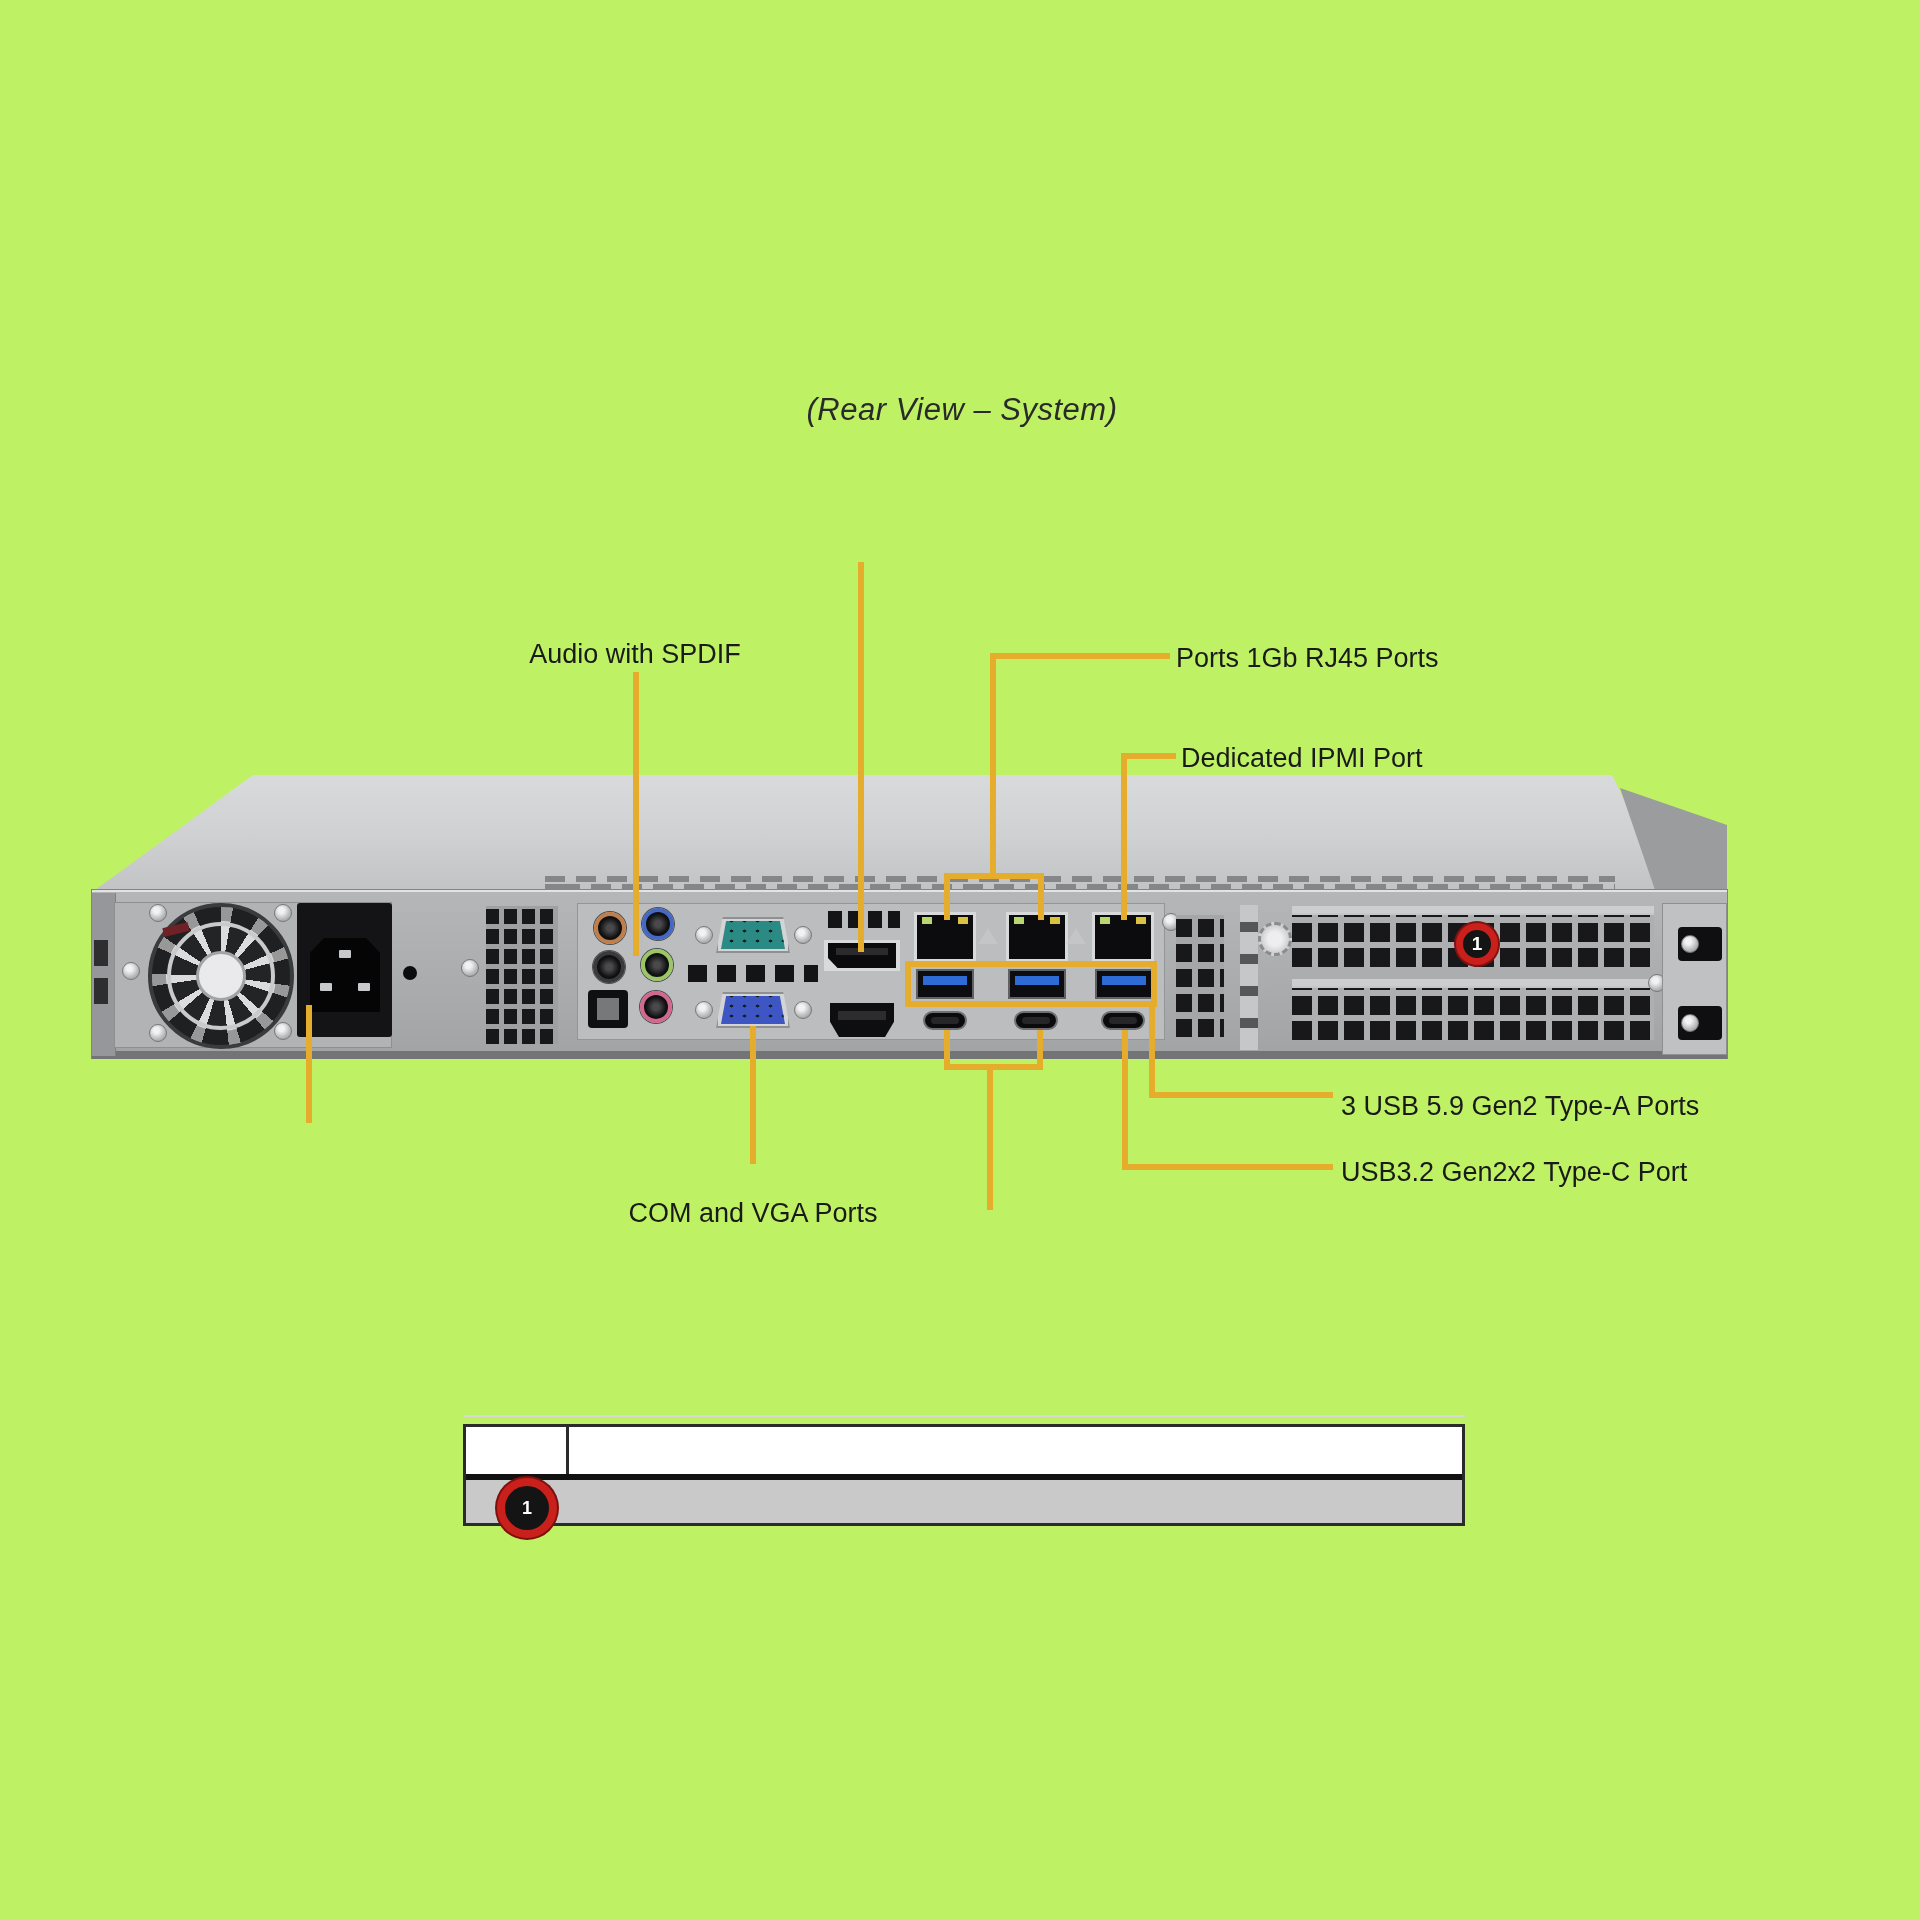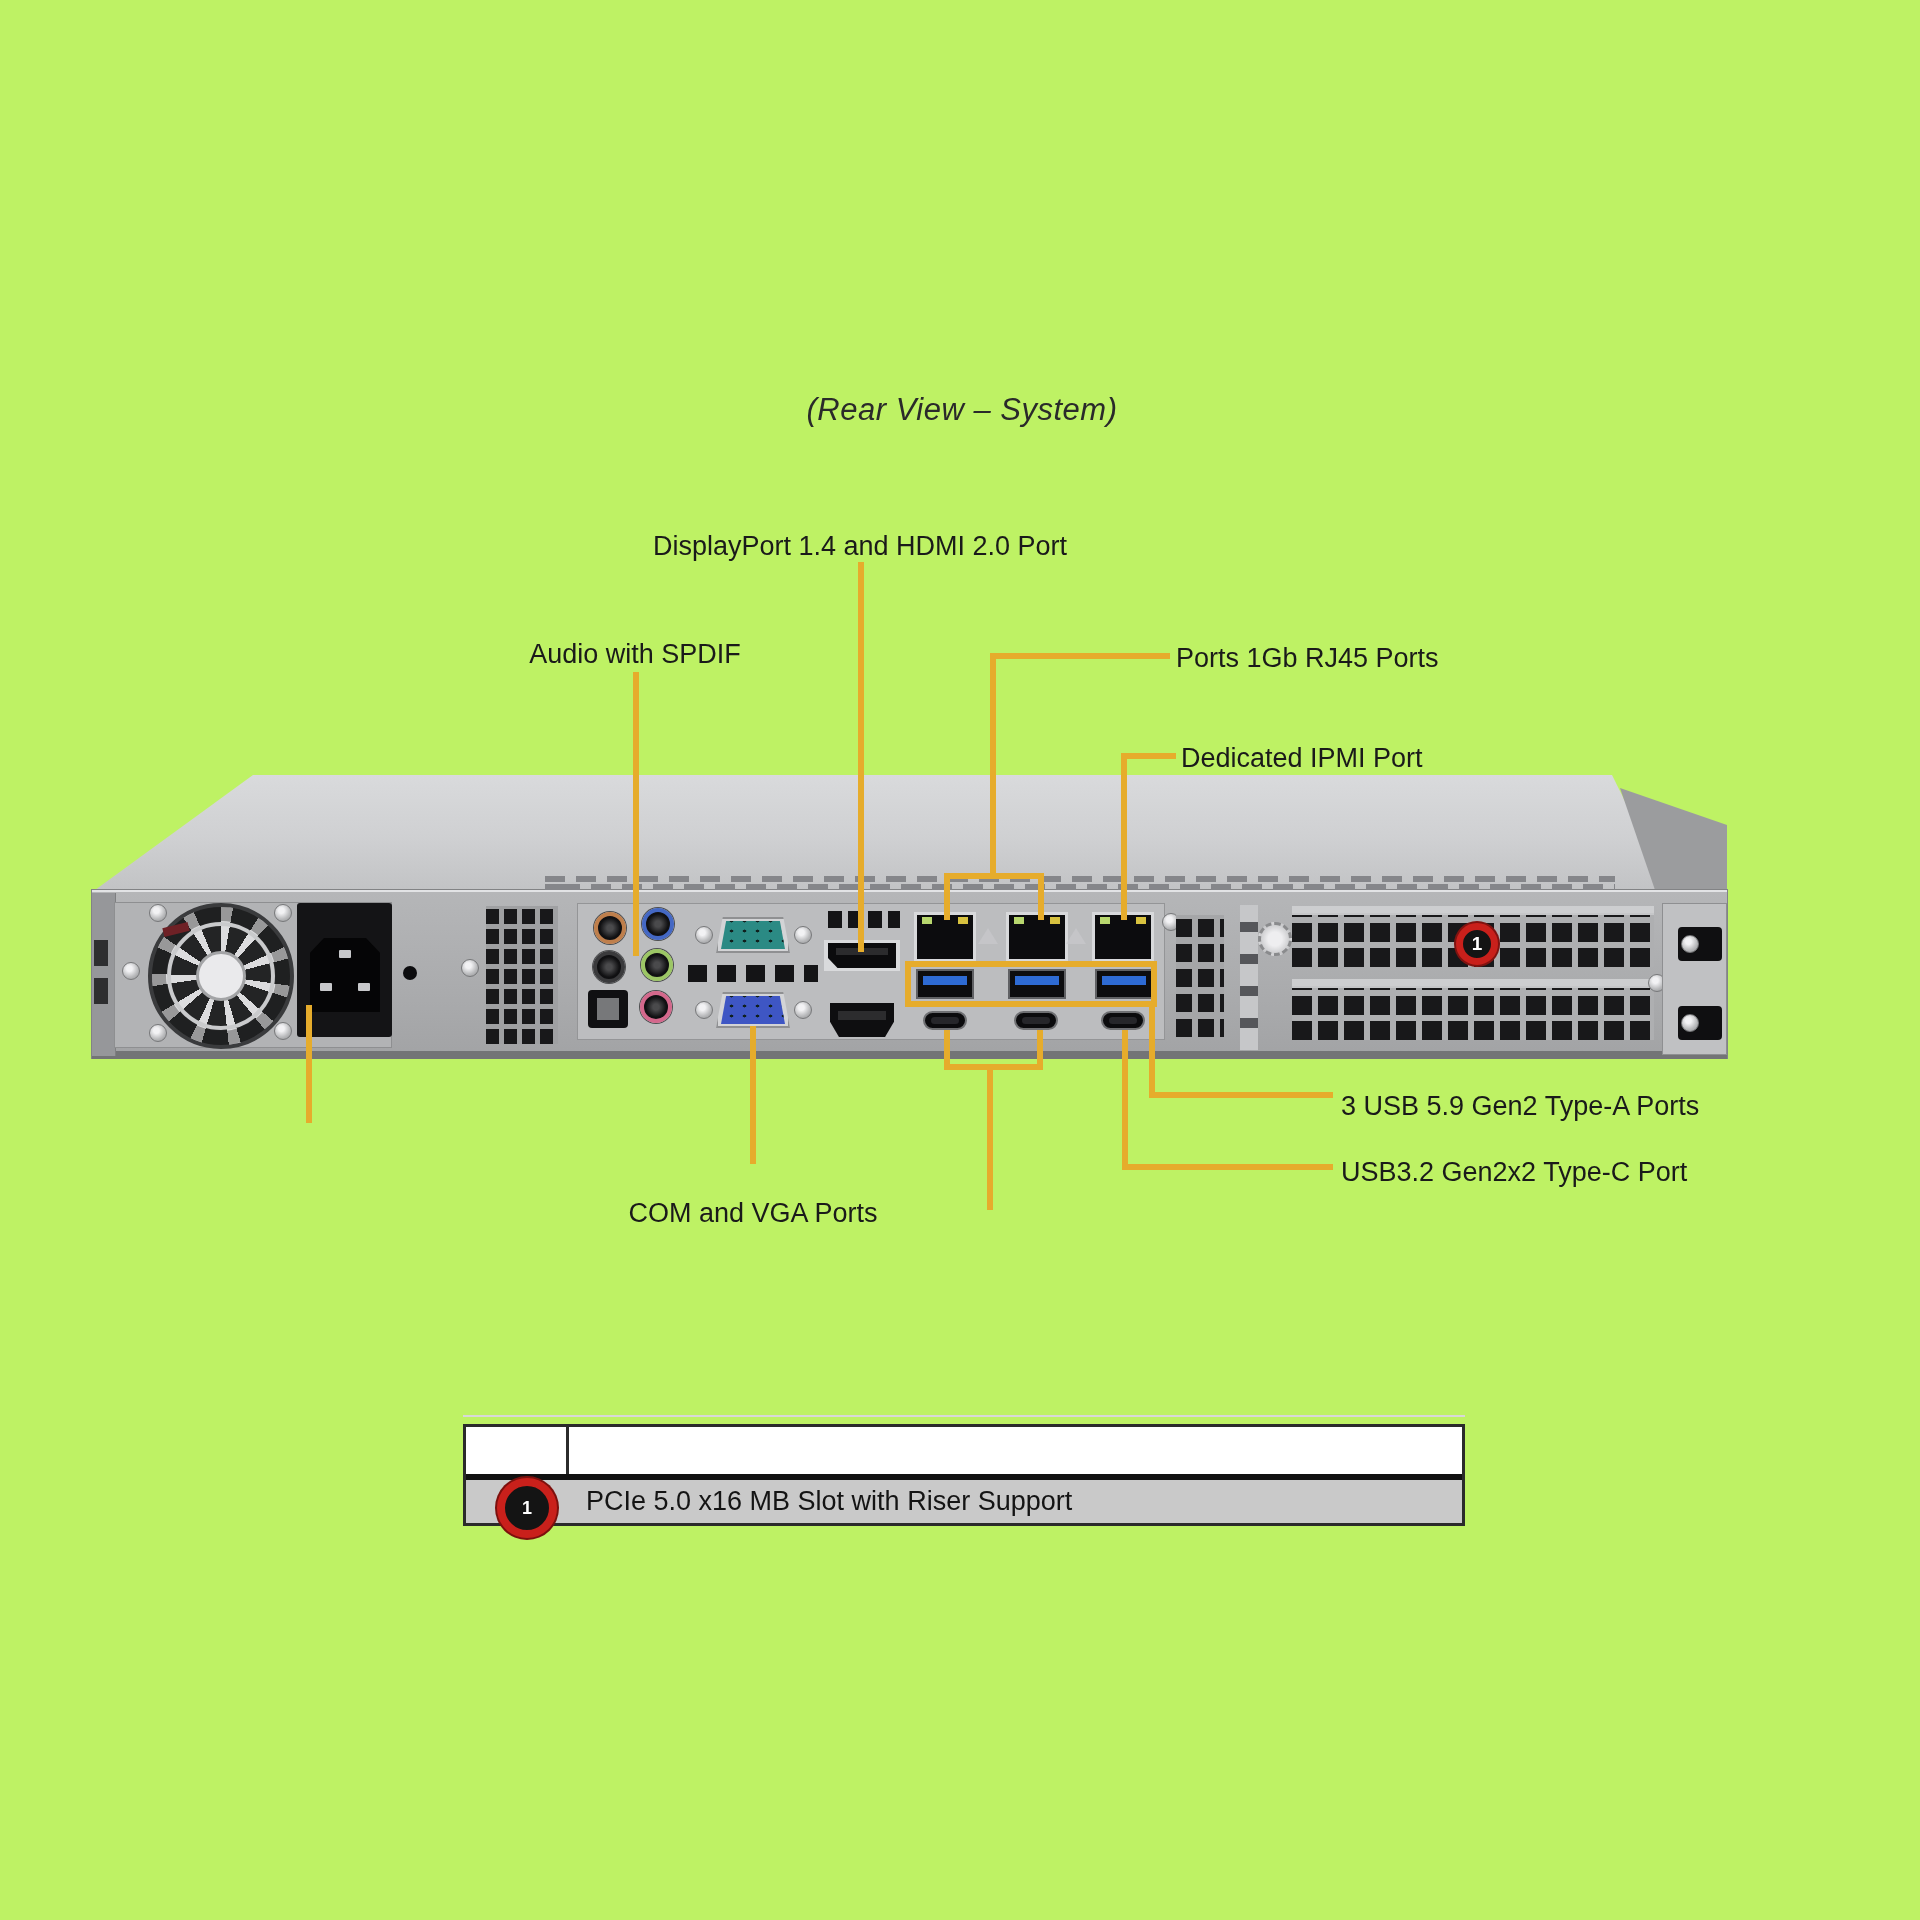--- a/index.html
+++ b/index.html
@@ -222,21 +222,20 @@
   <div class="abs scr" style="left:1648px;top:974px;"></div>
 
   <div class="abs marker marker-chassis">1</div>
 
   <div class="abs rbracket"></div>
   <div class="abs rslot" style="top:927px;"></div>
   <div class="abs rslot" style="top:1006px;"></div>
   <div class="abs scr" style="left:1681px;top:935px;"></div>
   <div class="abs scr" style="left:1681px;top:1014px;"></div>
 
-  <div class="abs lbl ctr" style="left:560px;top:528px;width:600px;">DisplayPort 1.4 and HDMI 2.0 Port</div>
   <div class="abs lbl ctr" style="left:435px;top:636px;width:400px;">Audio with SPDIF</div>
   <div class="abs lbl" style="left:1176px;top:640px;">Ports 1Gb RJ45 Ports</div>
   <div class="abs lbl" style="left:1181px;top:740px;">Dedicated IPMI Port</div>
   <div class="abs lbl ctr" style="left:553px;top:1195px;width:400px;">COM and VGA Ports</div>
   <div class="abs lbl" style="left:1341px;top:1088px;">3 USB 5.9 Gen2 Type-A Ports</div>
   <div class="abs lbl" style="left:1341px;top:1154px;">USB3.2 Gen2x2 Type-C Port</div>
 
   <div class="cl" style="left:858px;top:562px;width:6px;height:390px;"></div>
   <div class="cl" style="left:633px;top:672px;width:6px;height:284px;"></div>
 
@@ -263,17 +262,16 @@
   <div class="cl" style="left:1037px;top:1030px;width:6px;height:40px;"></div>
   <div class="cl" style="left:944px;top:1064px;width:99px;height:6px;"></div>
   <div class="cl" style="left:987px;top:1064px;width:6px;height:146px;"></div>
 
   <div class="abs tbl-shadow"></div>
   <div class="abs tbl">
     <div class="tbl-div"></div>
     <div class="tbl-rule"></div>
     <div class="tbl-row">
       <div class="marker marker-table">1</div>
-      <div class="tbl-cell">PCIe 5.0 x16 MB Slot with Riser Support</div>
     </div>
   </div>
 
 </div>
 
 </body></html>

